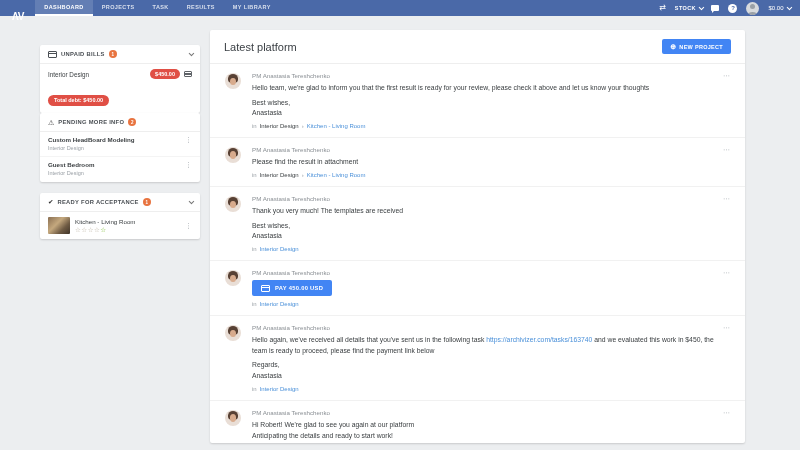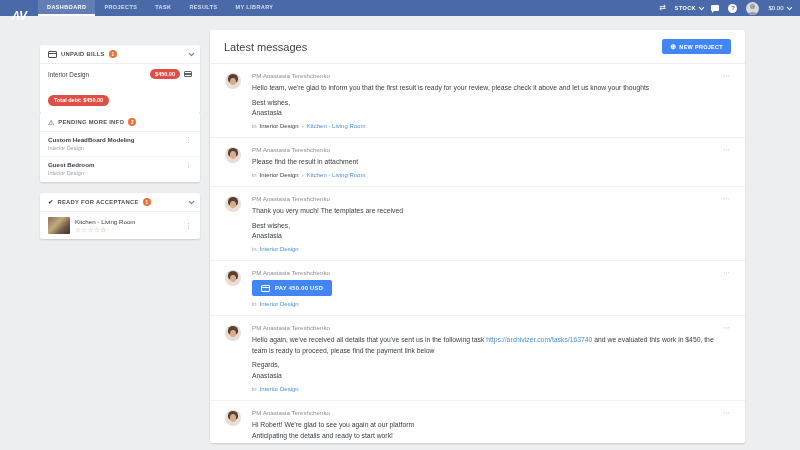--- a/index.html
+++ b/index.html
@@ -2,21 +2,21 @@
 <html><head>
 <meta charset="utf-8">
 <style>
   *{margin:0;padding:0;box-sizing:border-box}
   html,body{width:800px;height:450px}
   body{font-family:"Liberation Sans",sans-serif;background:#eceef0;overflow:hidden}
   .app{position:relative;width:800px;height:450px;background:#eceef0}
 
   
   .topbar{position:absolute;top:0;left:0;right:0;height:16px;background:#4a69a8;display:flex;align-items:stretch;color:#fff;z-index:5}
-  .logo{font-size:12px;font-weight:bold;font-style:italic;color:#fff;display:flex;align-items:center;padding:16px 12px 0 12px;letter-spacing:-1px}
+  .logo{font-size:10px;font-weight:bold;color:#fff;display:flex;align-items:center;padding:16px 12px 0 12px;letter-spacing:-1px}
   .nav{display:flex;align-items:stretch}
   .nav-item{display:flex;align-items:center;padding:0 9px;font-size:5.5px;font-weight:bold;letter-spacing:.4px;color:rgba(255,255,255,.78);cursor:pointer;border-bottom:2px solid transparent}
   .nav-item.active{background:rgba(255,255,255,.14);color:#fff;border-bottom:2px solid #fff}
   .topbar-right{margin-left:auto;display:flex;align-items:center;gap:9px;padding-right:10px}
   .swap{font-size:8px;line-height:1;color:#fff}
   .stock{display:flex;align-items:center;font-size:5.5px;font-weight:bold;letter-spacing:.4px;gap:3px}
   .chev{display:inline-block;width:3.5px;height:3.5px;border-right:1px solid currentColor;border-bottom:1px solid currentColor;transform:rotate(45deg) translateY(-1px)}
   .chat-icon{width:8px;height:6px;background:#fff;border-radius:1px;position:relative}
   .chat-icon:after{content:"";position:absolute;left:1px;bottom:-2px;border:2px solid transparent;border-top-color:#fff;border-left-color:#fff}
   .help-icon{width:9px;height:9px;border-radius:50%;background:#fff;color:#4a69a8;font-size:6px;font-weight:bold;display:flex;align-items:center;justify-content:center}
@@ -159,21 +159,21 @@
       <div>
         <div class="r-name">Kitchen - Living Room</div>
         <div class="stars"><span>☆☆☆☆</span><span class="star-last">☆</span></div>
       </div>
       <span class="dots-v">⋮</span>
     </div>
   </section>
 
   <main class="main-card">
     <div class="main-head">
-      <h1 class="main-title">Latest messages</h1>
+      <h1 class="main-title">Latest platform</h1>
       <button class="new-project">
         <span class="plus-ico">⊕</span>
         <span>NEW PROJECT</span>
       </button>
     </div>
 
     <div class="msg">
       <span class="avatar"></span>
       <span class="dots-h">⋯</span>
       <div class="sender">PM Anastasia Tereshchenko</div>

